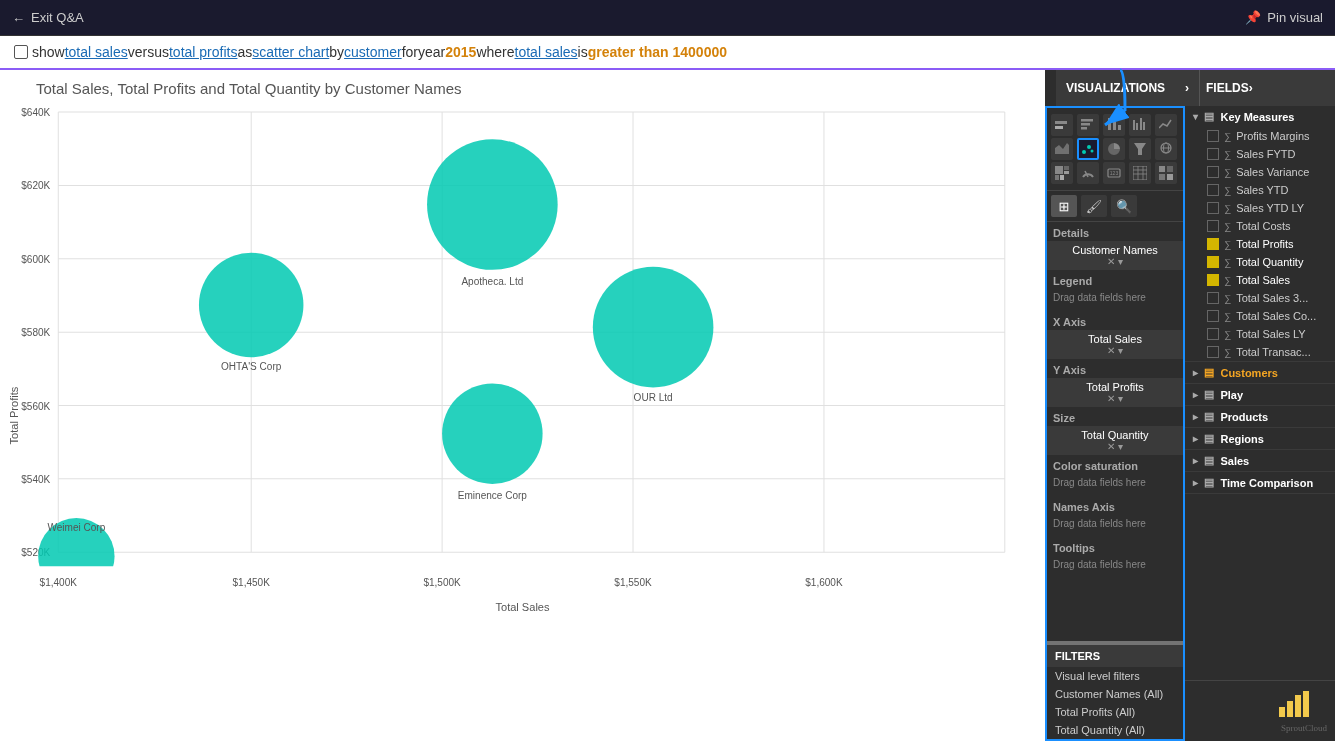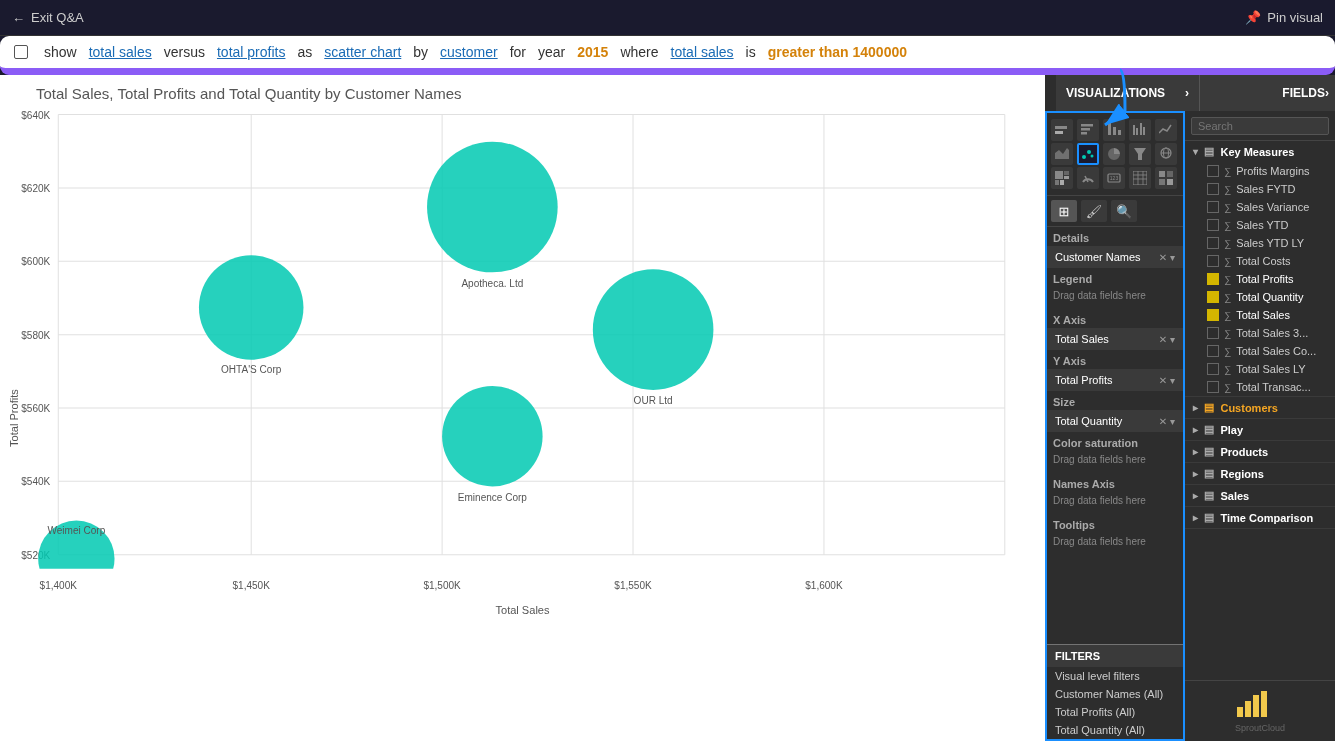--- a/index.html
+++ b/index.html
@@ -18,27 +18,26 @@
     }
     .top-bar-left { display: flex; align-items: center; gap: 6px; color: #ccc; font-size: 13px; cursor: pointer; }
     .top-bar-right { display: flex; align-items: center; gap: 6px; color: #ccc; font-size: 13px; cursor: pointer; }
 
     
     .query-bar {
       background: #fff;
       padding: 8px 14px;
       font-size: 14px;
       color: #333;
-      border-bottom: 7px solid #8b5cf6;
+      border-bottom: 2px solid #8b5cf6;
       flex-shrink: 0;
       display: flex;
       align-items: center;
-      gap: 12px;
+      gap: 0;
       flex-wrap: wrap;
-      border-radius: 9px;
     }
     .query-bar .plain { color: #333; }
     .query-bar .highlight-blue { color: #1a6bb5; text-decoration: underline; }
     .query-bar .highlight-orange { color: #d4820a; font-weight: bold; }
     .checkbox-icon { width: 14px; height: 14px; border: 1.5px solid #555; border-radius: 2px; margin-right: 4px; display: inline-block; }
 
     
     .main-content {
       flex: 1;
       display: flex;
@@ -94,21 +93,21 @@
       font-weight: bold;
       color: #fff;
       border-right: 1px solid #555;
       cursor: pointer;
     }
     .panel-header-fields {
       flex: 1;
       background: #3a3a3a;
       display: flex;
       align-items: center;
-      justify-content: flex-end;
+      justify-content: flex-start;
       padding: 0 6px;
       font-size: 12px;
       font-weight: bold;
       color: #fff;
       cursor: pointer;
     }
 
     .panel-body {
       display: flex;
       flex: 1;
@@ -175,28 +174,29 @@
       overflow-y: auto;
       font-size: 11px;
     }
     .field-drop-zone {
       padding: 3px 6px;
       color: #888;
       font-size: 10px;
       min-height: 22px;
     }
     .field-drop-zone-filled {
-      padding: 3px 8px;
+      padding: 3px 22px;
       display: flex;
       align-items: center;
       justify-content: space-between;
       font-size: 11px;
       color: #fff;
       background: #3a3a3a;
       min-height: 22px;
+      flex-direction: column;
     }
     .field-section-title {
       padding: 5px 6px 2px 6px;
       color: #aaa;
       font-size: 11px;
       font-weight: bold;
     }
     .x-btn { color: #999; font-size: 10px; cursor: pointer; }
 
     
@@ -262,21 +262,21 @@
     }
     .field-checkbox.checked-yellow {
       background: #d4b600;
       border-color: #d4b600;
     }
     .field-icon-sigma { color: #888; font-size: 10px; }
 
     
     .filters-section {
       background: #2d2d2d;
-      border-top: 1px solid #737373;
+      border-top: 4px solid #737373;
       flex-shrink: 0;
     }
     .filters-header {
       background: #3a3a3a;
       padding: 5px 8px;
       font-size: 11px;
       font-weight: bold;
       color: #fff;
       text-transform: uppercase;
     }
@@ -562,23 +562,20 @@
         <div class="filters-section">
           <div class="filters-header">FILTERS</div>
           <div class="filter-item">Visual level filters</div>
           <div class="filter-item">Customer Names (All)</div>
           <div class="filter-item">Total Profits (All)</div>
           <div class="filter-item">Total Quantity (All)</div>
         </div>
       </div>
 
       <div class="fields-section">
-        <div class="fields-search">
-          <input type="text" placeholder="Search" style="">
-        </div>
         <div class="fields-list">
 
           <div class="fields-group">
             <div class="fields-group-header">
               <span class="group-icon">▾</span>
               <span style="color:#aaa;font-size:11px;">▤</span>
               <span>Key Measures</span>
             </div>
 
             <div class="field-entry">
@@ -691,21 +688,21 @@
           <div class="fields-group">
             <div class="fields-group-header">
               <span class="group-icon">▸</span>
               <span style="color:#aaa;font-size:11px;">▤</span>
               <span>Time Comparison</span>
             </div>
           </div>
 
         </div>
 
-        <div style="padding:8px; text-align:center; border-top:1px solid #444; flex-shrink:0;">
+        <div style="padding:8px; text-align:right; border-top:1px solid #444; flex-shrink:0;font-family:Liberation Serif, serif;">
           <svg width="50" height="30" viewBox="0 0 50 30">
             <rect x="2" y="18" width="6" height="10" fill="#f2c94c"></rect>
             <rect x="10" y="12" width="6" height="16" fill="#f2c94c"></rect>
             <rect x="18" y="6" width="6" height="22" fill="#f2c94c"></rect>
             <rect x="26" y="2" width="6" height="26" fill="#f2c94c"></rect>
           </svg>
           <div style="font-size:9px;color:#666;">SproutCloud</div>
         </div>
       </div>
 

